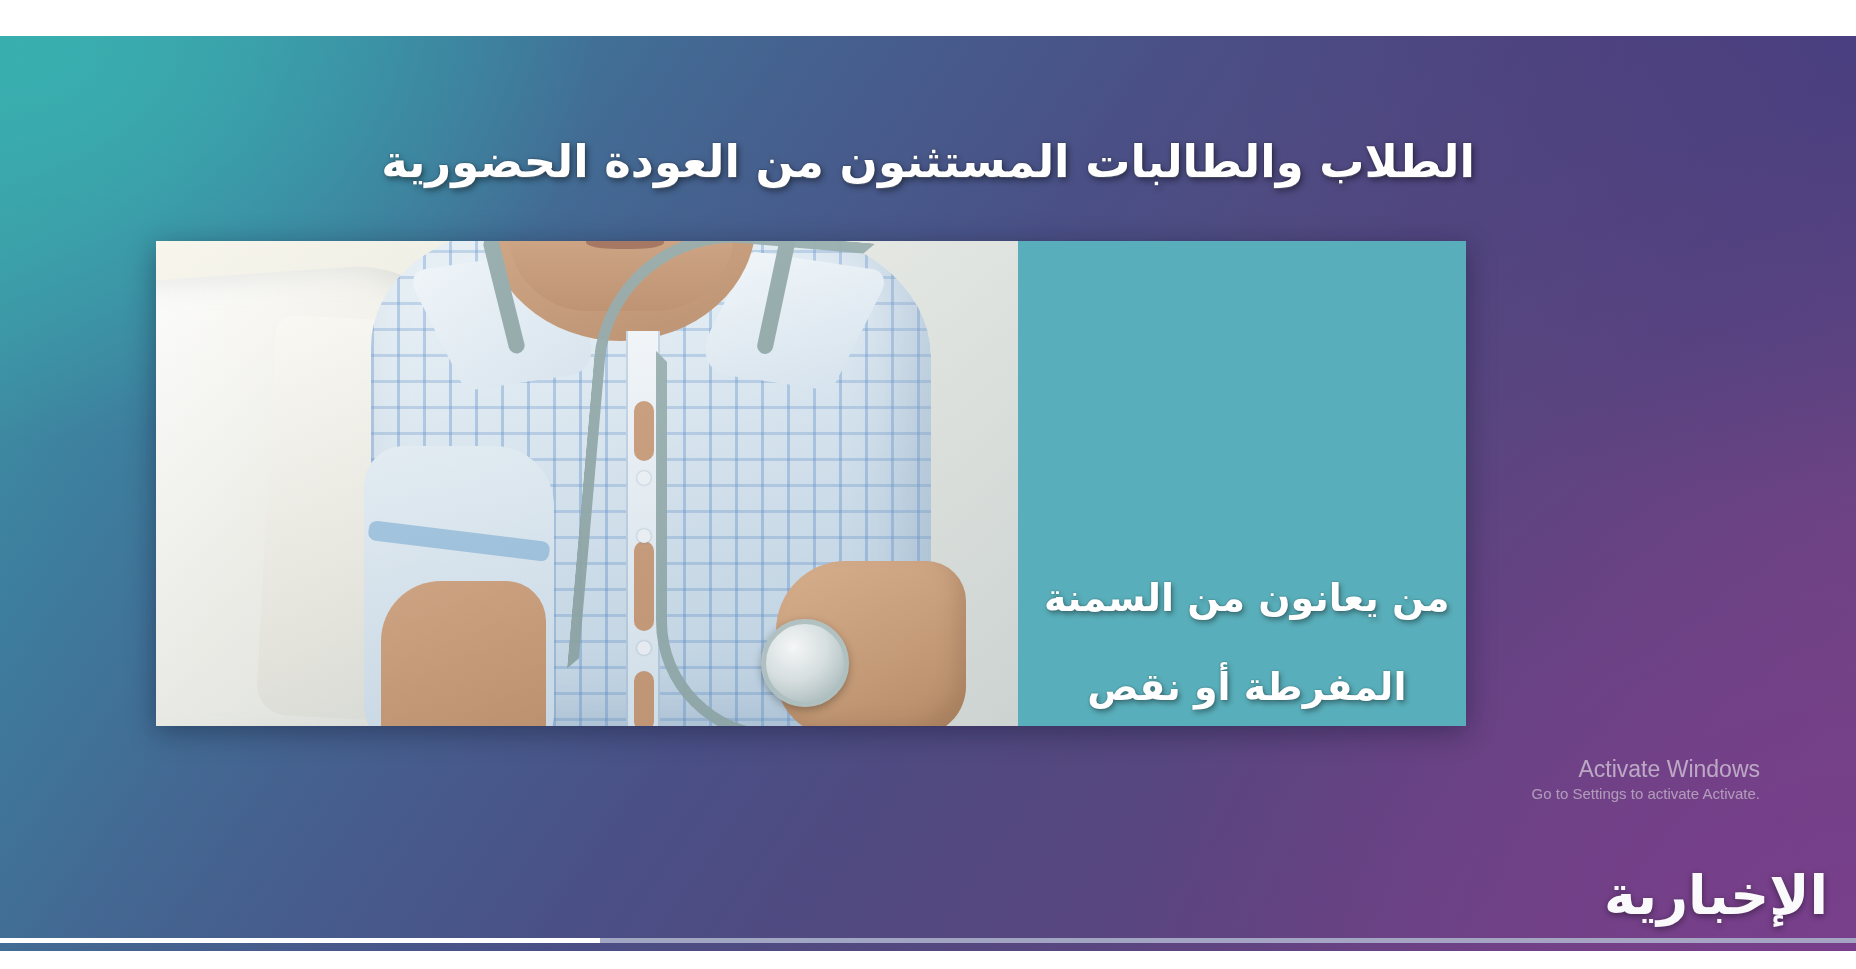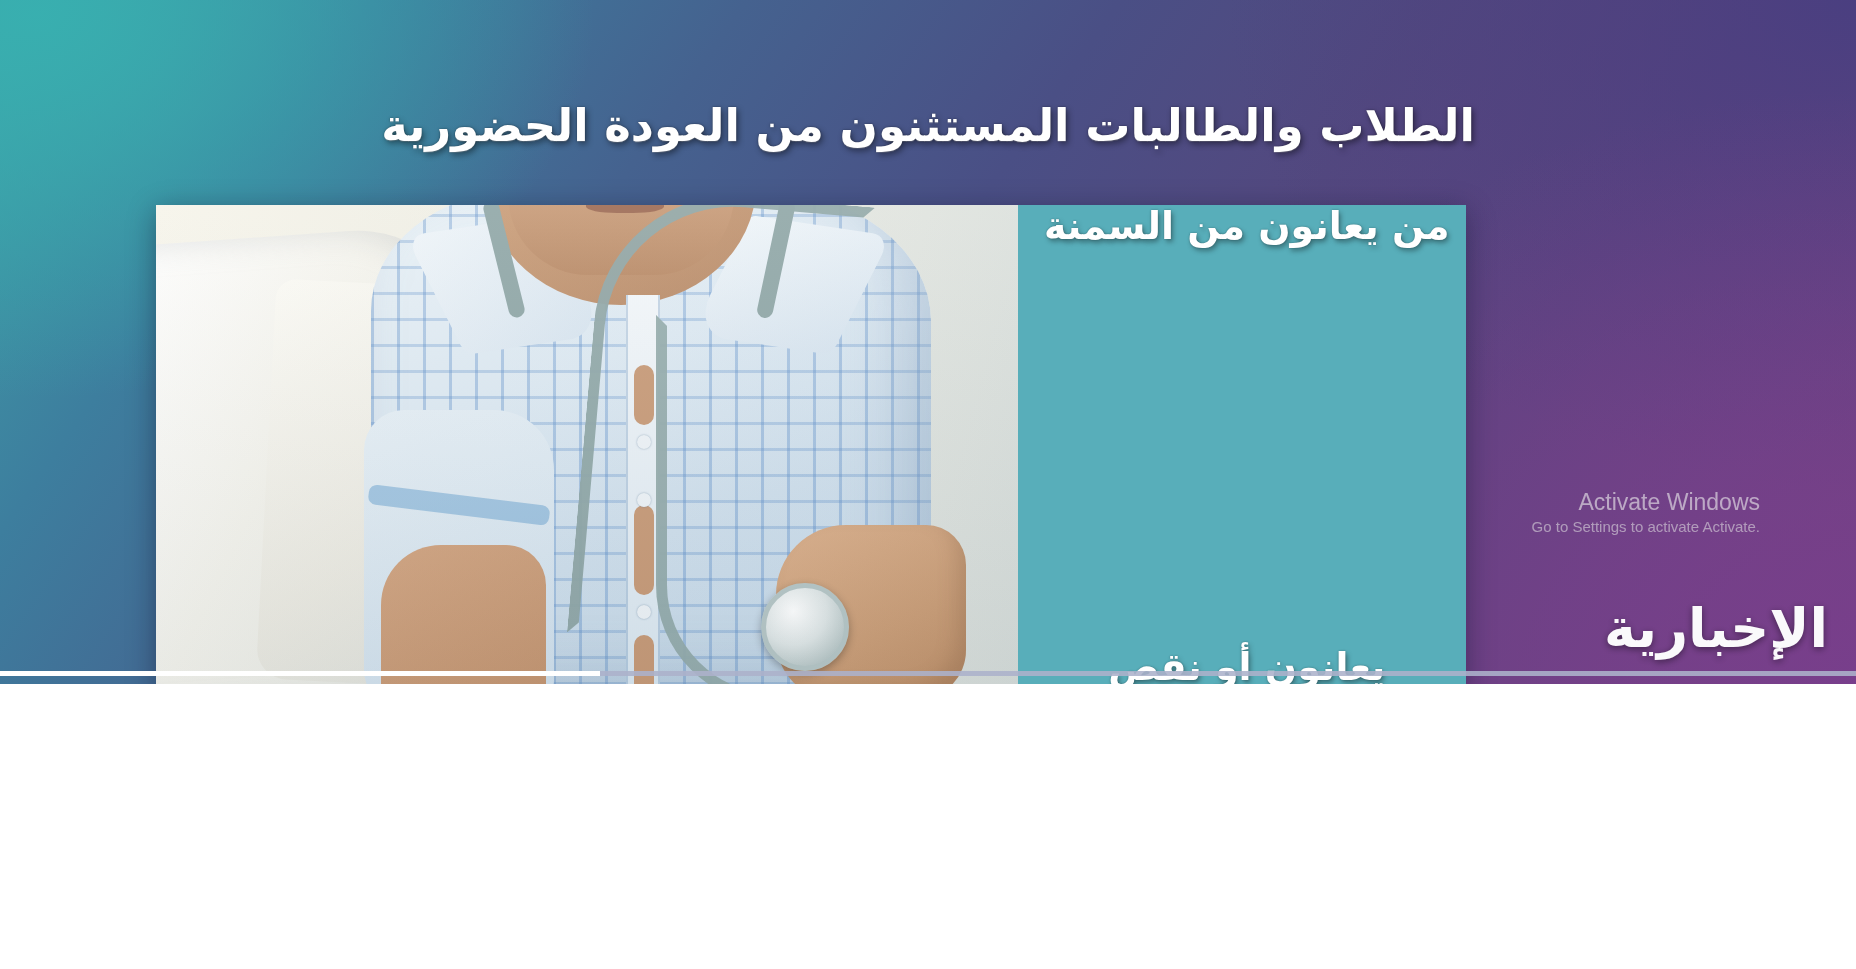--- a/index.html
+++ b/index.html
@@ -6,27 +6,28 @@
   * { margin:0; padding:0; box-sizing:border-box; }
   html, body {
     width:1856px; height:969px;
     overflow:hidden;
     font-family:"DejaVu Sans","Liberation Sans",sans-serif;
   }
 
   
   #stage {
     position:relative;
-    width:1856px; height:684px;
+    width:1856px; height:915px;
     background:
       radial-gradient(ellipse 900px 620px at 2% 2%,   rgba(56,176,176,0.95) 0%, rgba(56,176,176,0) 62%),
       radial-gradient(ellipse 1100px 900px at 100% 100%, rgba(120,62,140,0.95) 0%, rgba(120,62,140,0) 66%),
       radial-gradient(ellipse 900px 700px at 100% 0%,  rgba(70,62,128,0.85) 0%, rgba(70,62,128,0) 70%),
       linear-gradient(125deg, #3FA2A8 0%, #3D7E9E 16%, #45628F 32%, #4A4F85 48%, #53487F 62%, #5E4480 76%, #6B4482 88%, #74457F 100%);
     overflow:hidden;
+    margin-top:36px;
   }
 
   
   #headline {
     position:absolute;
     top:98px; left:0; right:0;
     text-align:center;
     direction:rtl;
     color:#ffffff;
     font-size:45px;
@@ -231,24 +232,24 @@
     pointer-events:none;
   }
 
   
   #teal {
     flex:1 1 auto;
     background:#58AEBA;
     direction:rtl;
     display:flex;
     flex-direction:column;
-    justify-content:space-between;
+    justify-content:flex-end;
     align-items:center;
     gap:46px;
-    padding:0 26px;
+    padding:16px 26px;
   }
   #teal .tline {
     color:#ffffff;
     font-size:38px;
     font-weight:bold;
     line-height:1.15;
     white-space:nowrap;
     text-shadow:
       0 0 2px rgba(0,0,0,0.30),
       2px 3px 5px rgba(0,0,0,0.35);
@@ -349,21 +350,21 @@
       <div class="steth-tube2"></div>
       <div class="steth-ear earL"></div>
       <div class="steth-ear earR"></div>
       <div class="steth-head"></div>
 
       <div class="photo-grade"></div>
     </div>
 
     <div id="teal">
       <div class="tline">من يعانون من السمنة</div>
-      <div class="tline">يعانون أو نقص</div>
+      <div class="tline">المفرطة أو نقص</div>
     </div>
   </div>
 
   <div id="handles">
   </div>
 
   <div id="winmark">
     <div class="wm-title">Activate Windows</div>
     <div class="wm-sub">Go to Settings to activate Activate.</div>
   </div>

